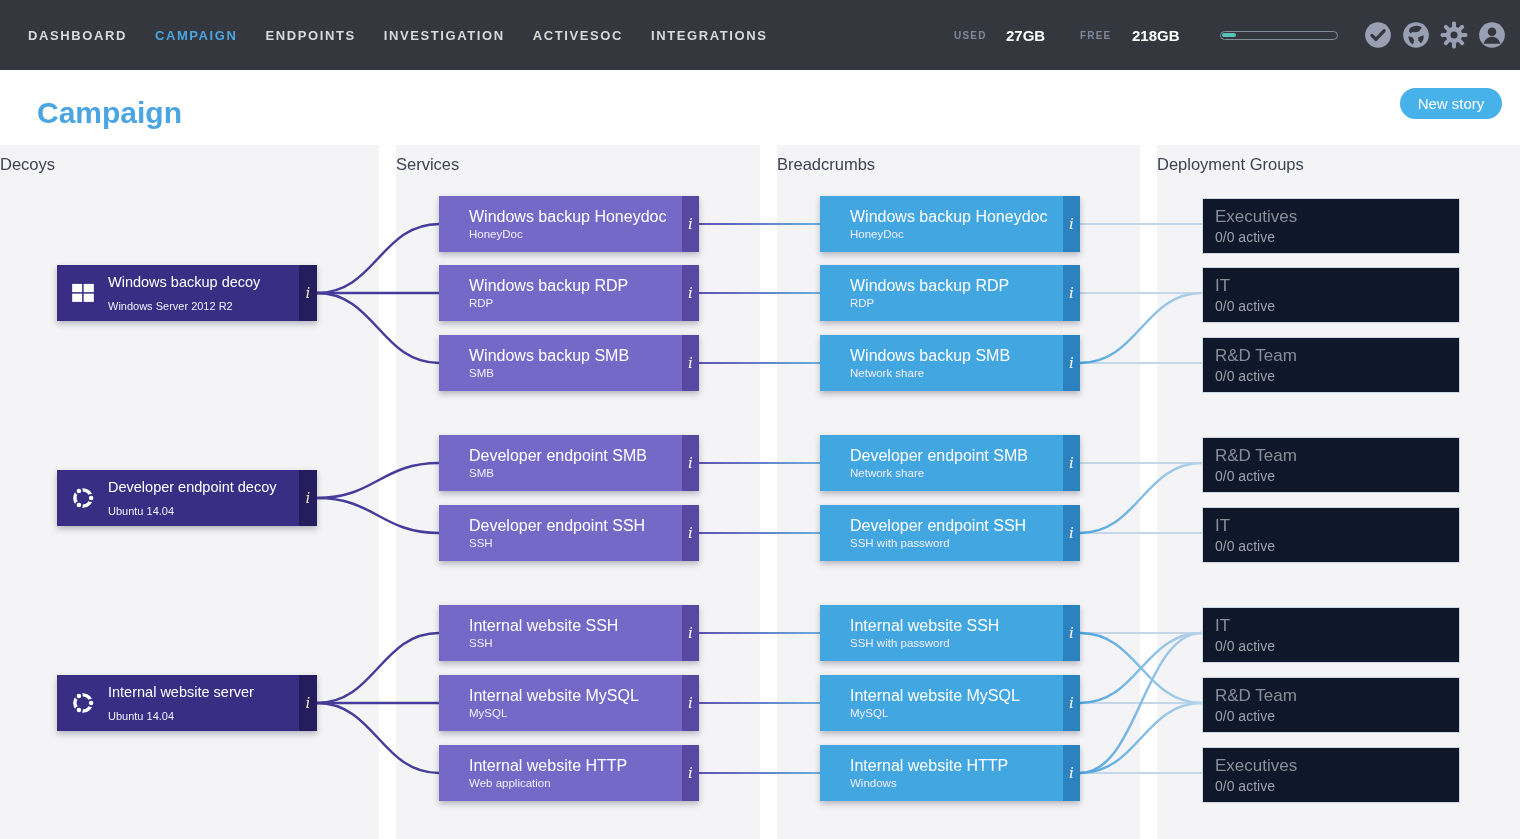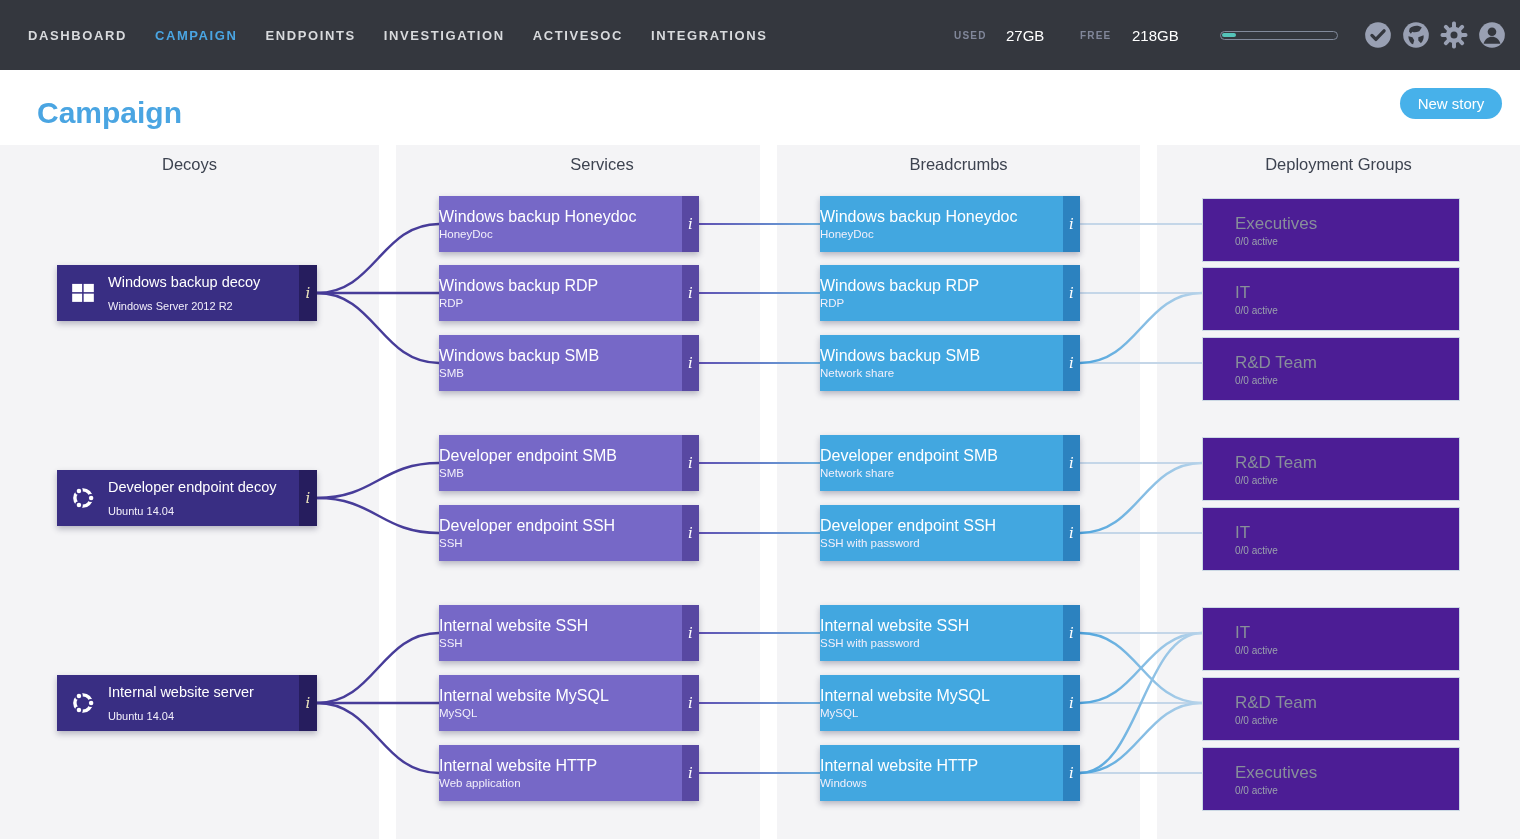--- a/index.html
+++ b/index.html
@@ -11,36 +11,36 @@
   .brand { width:202px; background:#25272d; display:flex; align-items:center; padding-left:16px; border-right:1px solid #4a4d55; }
   .brand-text { color:#fff; font-size:25px; font-weight:bold; margin-left:8px; letter-spacing:.5px; }
   .brand-text .accent { color:#4aa5e2; }
   .nav-items { display:flex; align-items:center; gap:28px; padding-left:28px; }
   .nav-item { color:#d8dadd; font-size:13px; font-weight:bold; letter-spacing:1.6px; cursor:pointer; }
   .nav-item.active { color:#4aa5e2; }
   .nav-right { margin-left:auto; display:flex; align-items:center; padding-right:14px; }
   .usage { display:flex; flex-direction:row; gap:4px; margin-right:18px; }
   .usage-row { display:flex; align-items:center; }
   .usage-label { color:#81879a; font-size:10px; font-weight:bold; letter-spacing:1.2px; width:52px; }
-  .usage-value { color:#fff; font-size:15px; font-weight:normal; width:70px; }
+  .usage-value { color:#fff; font-size:15px; font-weight:bold; width:70px; }
   .progress-pill { width:118px; height:9px; border:1.5px solid #828a9c; border-radius:6px; margin-right:26px; position:relative; }
   .progress-fill { position:absolute; left:1px; top:1px; height:4px; border-radius:4px; background:#55c4ba; }
   .nav-icons { display:flex; align-items:center; gap:10px; }
   .nav-icon { width:28px; height:28px; cursor:pointer; }
 
   
   .page-header { position:relative; width:1520px; height:75px; background:#fff; }
   .page-title { position:absolute; left:37px; top:26px; color:#4aa5e2; font-size:30px; font-weight:bold; }
   .new-story-btn { position:absolute; right:18px; top:18px; width:102px; height:31px; background:#47b1ea; color:#fff;
                    border:none; border-radius:16px; font-size:15px; font-family:"Liberation Sans",sans-serif; cursor:pointer; }
 
   
   .diagram { position:relative; width:1520px; height:694px; background:#fff; }
   .colband { position:absolute; top:0; bottom:0; background:#f4f4f6; }
-  .col-header { position:absolute; top:10px; text-align:center; color:#3d4350; font-size:16.5px; }
+  .col-header { position:absolute; top:10px; color:#3d4350; font-size:16.5px; }
   #edge-layer { position:absolute; left:0; top:0; width:1520px; height:694px; }
 
   .card { position:absolute; display:flex; align-items:stretch; cursor:pointer;
           box-shadow:0 3px 6px rgba(35,35,70,.30); }
   .card-body { flex:1; display:flex; flex-direction:column; justify-content:center; }
   .card-title { color:#fff; }
   .card-sub { color:#f2effa; }
   .card-strip { display:flex; align-items:center; justify-content:center; }
   .i-glyph { font-family:"DejaVu Serif", serif; font-style:italic; color:#fff; font-size:15px; }
 
@@ -48,28 +48,28 @@
   .decoy-card .card-strip { width:18px; background:#261d5e; }
   .decoy-card .i-glyph { color:#ece4bd; }
   .decoy-card .card-title { font-size:14.5px; }
   .decoy-card .card-sub { font-size:11px; margin-top:10px; }
   .decoy-icon { width:26px; margin-left:13px; margin-right:12px; display:flex; align-items:center; }
 
   .svc-card { left:439px; width:260px; height:56px; background:#7668c7; }
   .svc-card .card-strip { width:17px; background:#5848a2; }
   .bc-card  { left:820px; width:260px; height:56px; background:#42a7e0; }
   .bc-card  .card-strip { width:17px; background:#2c82bf; }
-  .svc-card .card-body, .bc-card .card-body { }
+  .svc-card .card-body, .bc-card .card-body { padding-left:30px; }
   .svc-card .card-title, .bc-card .card-title { font-size:16px; }
   .svc-card .card-sub, .bc-card .card-sub { font-size:11.5px; margin-top:2px; }
 
-  .grp-card { left:1202px; width:258px; height:64px; background:#4c1d95; border:1px solid #ccd9e4;
-              box-shadow:none; display:flex; flex-direction:column; justify-content:center; padding-left:32px; }
+  .grp-card { left:1202px; width:258px; height:56px; background:#0f172a; border:1px solid #ccd9e4;
+              box-shadow:none; display:flex; flex-direction:column; justify-content:center; padding-left:12px; }
   .grp-title { color:#878e9a; font-size:17px; }
-  .grp-sub { color:#9aa2ac; font-size:10px; margin-top:2px; }
+  .grp-sub { color:#9aa2ac; font-size:14px; margin-top:2px; }
 </style>
 </head>
 <body>
 
 <div class="navbar">
 
   <div class="nav-items" id="nav-items">
       <span class="nav-item">DASHBOARD</span>
       <span class="nav-item active">CAMPAIGN</span>
       <span class="nav-item">ENDPOINTS</span>
@@ -141,21 +141,21 @@
   <button class="new-story-btn">New story</button>
 </div>
 
 <div class="diagram" id="diagram">
   <div class="colband" style="left:0; width:379px;"></div>
   <div class="colband" style="left:396px; width:364px;"></div>
   <div class="colband" style="left:777px; width:363px;"></div>
   <div class="colband" style="left:1157px; width:363px;"></div>
 
   <div class="col-header" style="left:0; width:379px;">Decoys</div>
-  <div class="col-header" style="left:420px; width:364px;">Services</div>
+  <div class="col-header" style="left:396px; width:364px;">Services</div>
   <div class="col-header" style="left:1157px; width:363px;">Deployment Groups</div>
   <div class="col-header" style="left:777px; width:363px;">Breadcrumbs</div>
 
   <svg id="edge-layer">
     <defs>
       <linearGradient id="grad-svc-bc" gradientUnits="userSpaceOnUse" x1="699" y1="0" x2="820" y2="0">
         <stop offset="0" stop-color="#5f50b2"></stop>
           <stop offset="1" stop-color="#6aaede"></stop>
       </linearGradient>
       <linearGradient id="grad-bc-grp" gradientUnits="userSpaceOnUse" x1="1080" y1="0" x2="1202" y2="0">

